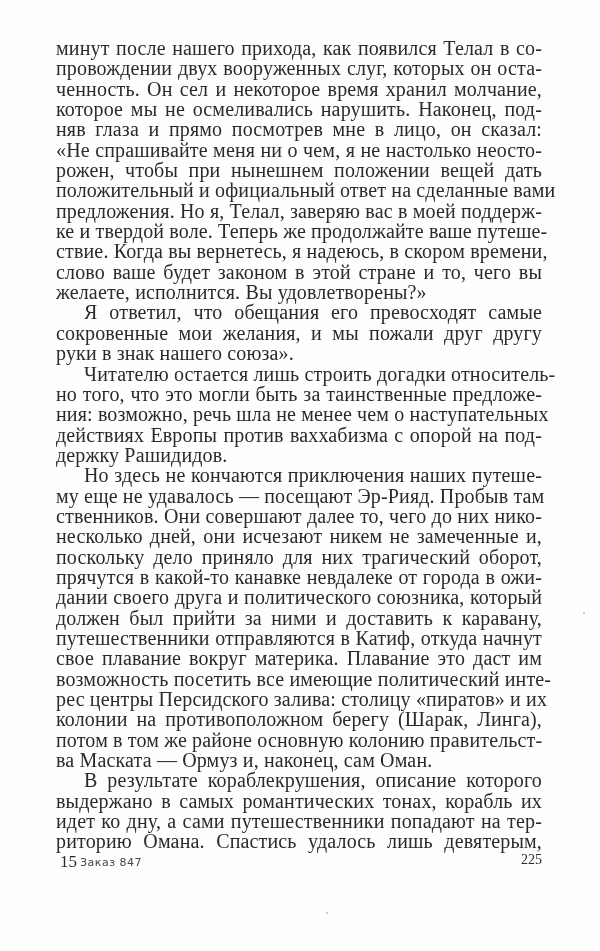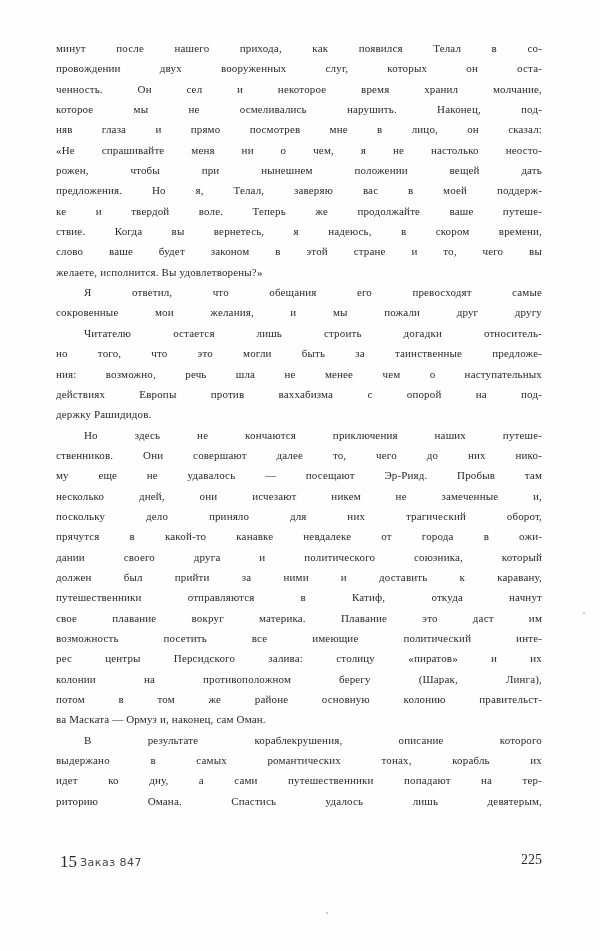--- a/index.html
+++ b/index.html
@@ -6,21 +6,21 @@
   body {
     width:600px; height:951px; background:#ffffff; position:relative; overflow:hidden;
     font-family:"Liberation Serif","DejaVu Serif",serif; color:#2a2a2a;
   }
   .page { position:absolute; left:0; top:0; width:600px; height:951px; background:#fefefe; }
   .text-block {
     position:absolute; left:56px; top:38px; width:486px;
   }
   .line {
     display:block; height:20.35px; line-height:20.35px;
-    font-size:11px; white-space:nowrap;
+    font-size:20px; white-space:nowrap;
     text-align:justify; text-align-last:justify;
     letter-spacing:0.15px;
   }
   .line.indent { padding-left:28px; }
   .line.last { text-align-last:left; }
   .footer {
     position:absolute; left:56px; top:852px; width:486px; height:22px;
   }
   .sig { position:absolute; left:4px; top:0; font-size:17px; }
   .sig-order { position:absolute; left:24px; top:4px; font-size:11px; font-family:"DejaVu Sans","Liberation Sans",sans-serif; color:#444; letter-spacing:0.5px;text-align:right; }
@@ -32,35 +32,37 @@
 
 <div class="page">
   <div class="text-block" id="text-block">
       <span class="line">минут после нашего прихода, как появился Телал в со-</span>
       <span class="line">провождении двух вооруженных слуг, которых он оста-</span>
       <span class="line">ченность. Он сел и некоторое время хранил молчание,</span>
       <span class="line">которое мы не осмеливались нарушить. Наконец, под-</span>
       <span class="line">няв глаза и прямо посмотрев мне в лицо, он сказал:</span>
       <span class="line">«Не спрашивайте меня ни о чем, я не настолько неосто-</span>
       <span class="line">рожен, чтобы при нынешнем положении вещей дать</span>
+      <span class="line">положительный и официальный ответ на сделанные вами</span>
       <span class="line">предложения. Но я, Телал, заверяю вас в моей поддерж-</span>
       <span class="line">ке и твердой воле. Теперь же продолжайте ваше путеше-</span>
       <span class="line">ствие. Когда вы вернетесь, я надеюсь, в скором времени,</span>
       <span class="line">слово ваше будет законом в этой стране и то, чего вы</span>
       <span class="line last">желаете, исполнится. Вы удовлетворены?»</span>
       <span class="line indent">Я ответил, что обещания его превосходят самые</span>
       <span class="line">сокровенные мои желания, и мы пожали друг другу</span>
+      <span class="line last">руки в знак нашего союза».</span>
       <span class="line indent">Читателю остается лишь строить догадки относитель-</span>
       <span class="line">но того, что это могли быть за таинственные предложе-</span>
       <span class="line">ния: возможно, речь шла не менее чем о наступательных</span>
       <span class="line">действиях Европы против ваххабизма с опорой на под-</span>
       <span class="line last">держку Рашидидов.</span>
       <span class="line indent">Но здесь не кончаются приключения наших путеше-</span>
+      <span class="line">му еще не удавалось — посещают Эр-Рияд. Пробыв там</span>
       <span class="line">ственников. Они совершают далее то, чего до них нико-</span>
-      <span class="line">му еще не удавалось — посещают Эр-Рияд. Пробыв там</span>
       <span class="line">несколько дней, они исчезают никем не замеченные и,</span>
       <span class="line">поскольку дело приняло для них трагический оборот,</span>
       <span class="line">прячутся в какой-то канавке невдалеке от города в ожи-</span>
       <span class="line">дании своего друга и политического союзника, который</span>
       <span class="line">должен был прийти за ними и доставить к каравану,</span>
       <span class="line">путешественники отправляются в Катиф, откуда начнут</span>
       <span class="line">свое плавание вокруг материка. Плавание это даст им</span>
       <span class="line">возможность посетить все имеющие политический инте-</span>
       <span class="line">рес центры Персидского залива: столицу «пиратов» и их</span>
       <span class="line">колонии на противоположном берегу (Шарак, Линга),</span>

